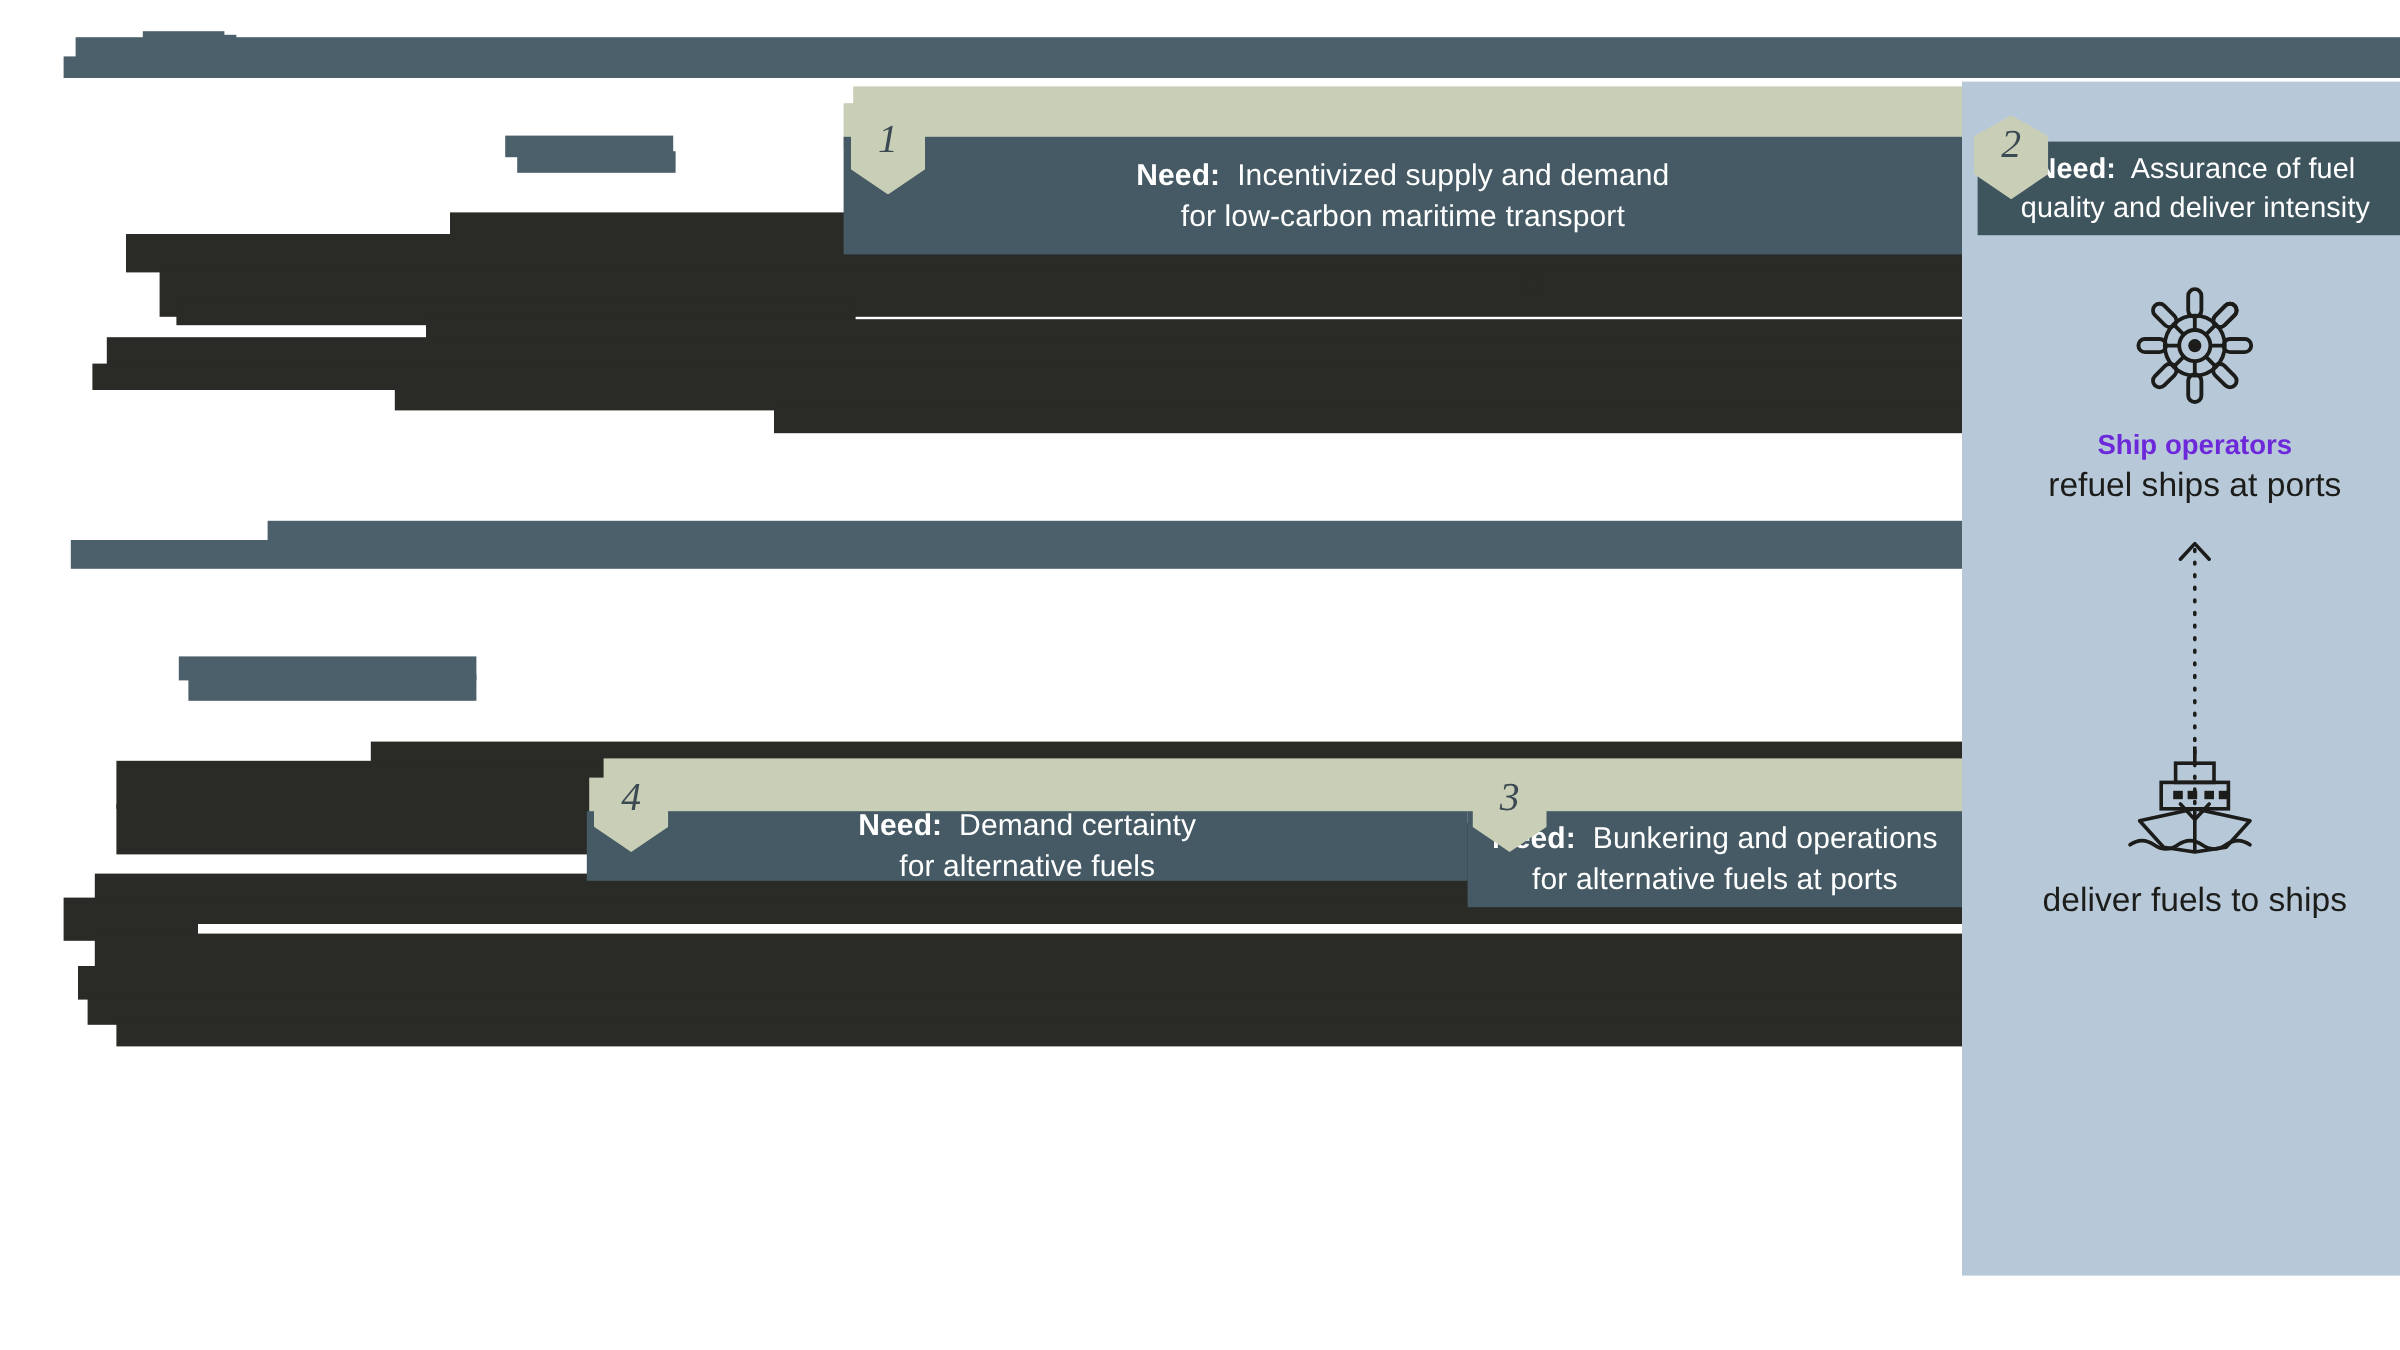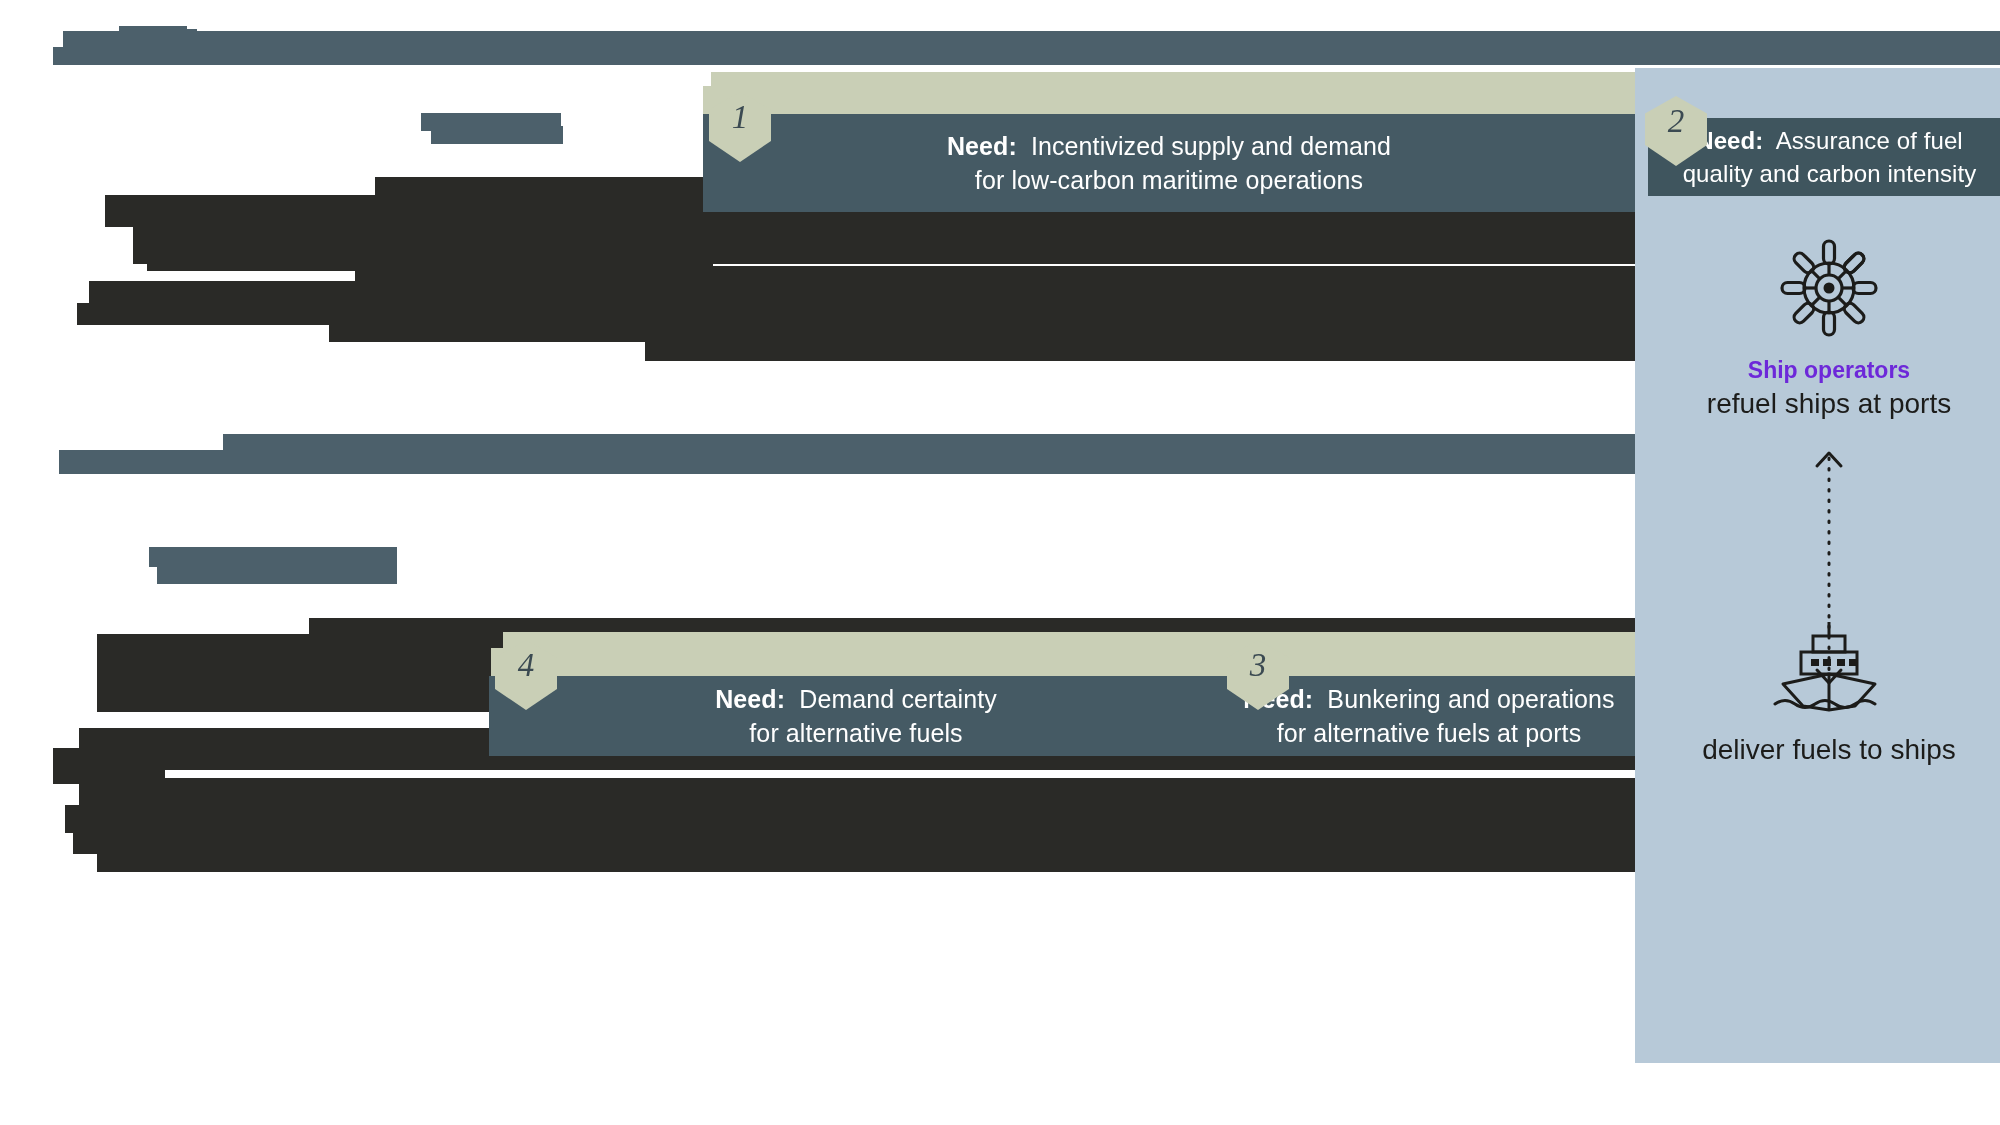--- a/index.html
+++ b/index.html
@@ -173,21 +173,21 @@
 
   <div class="sage-band" style="left:688px; top:72px; width:924px; height:52px;"></div>
   <div class="sage-band" style="left:680px; top:86px; width:20px; height:38px;"></div>
   <div class="sage-band" style="left:480px; top:632px; width:1132px; height:54px;"></div>
   <div class="sage-band" style="left:468px; top:648px; width:20px; height:38px;"></div>
 
   <div class="need-bar" style="left:680px; top:114px; width:932px; height:98px;">
     <div class="need-text">
       <b>Need:&nbsp;</b>
       <span>Incentivized supply and demand</span><br>
-      <span>for low-carbon maritime operations</span>
+      <span>for low-carbon maritime transport</span>
     </div>
   </div>
   <div class="hex" style="left:686px; top:92px;">
     <span>1</span>
   </div>
 
   <div id="actor-panel">
 
     <div class="actor-block" style="top:168px;">
       <svg class="actor-icon" width="104" height="104" viewBox="0 0 104 104" fill="none" stroke="#1c1c1a" stroke-width="3.2">
@@ -238,28 +238,28 @@
         <path d="M2 84 q10 -7 20 0 t20 0 t20 0 t20 0 t20 0" stroke-linecap="round"></path>
       </svg>
       <div class="actor-sub">deliver fuels to ships</div>
     </div>
   </div>
 
   <div id="need-2-bar">
     <div class="need-text">
       <b>Need:&nbsp;</b>
       <span>Assurance of fuel</span><br>
-      <span>quality and carbon intensity</span>
+      <span>quality and deliver intensity</span>
     </div>
   </div>
   <div class="hex" style="left:1622px; top:96px; z-index:7;">
     <span>2</span>
   </div>
 
-  <div class="need-bar" style="left:466px; top:676px; width:734px; height:80px;">
+  <div class="need-bar" style="left:466px; top:676px; width:734px; height:58px;">
     <div class="need-text">
       <b>Need:&nbsp;</b>
       <span>Demand certainty</span><br>
       <span>for alternative fuels</span>
     </div>
   </div>
   <div class="hex" style="left:472px; top:640px;">
     <span>4</span>
   </div>
 

